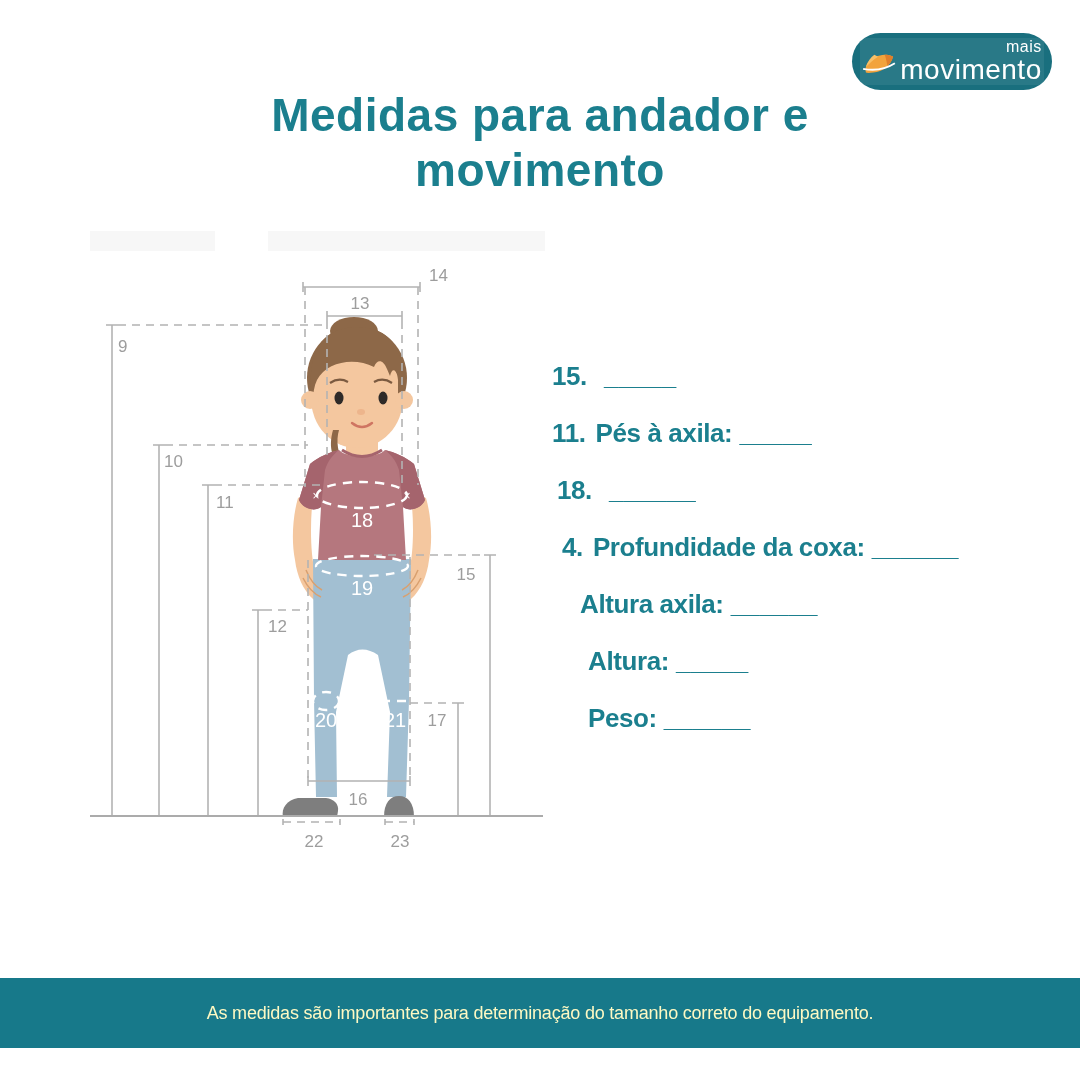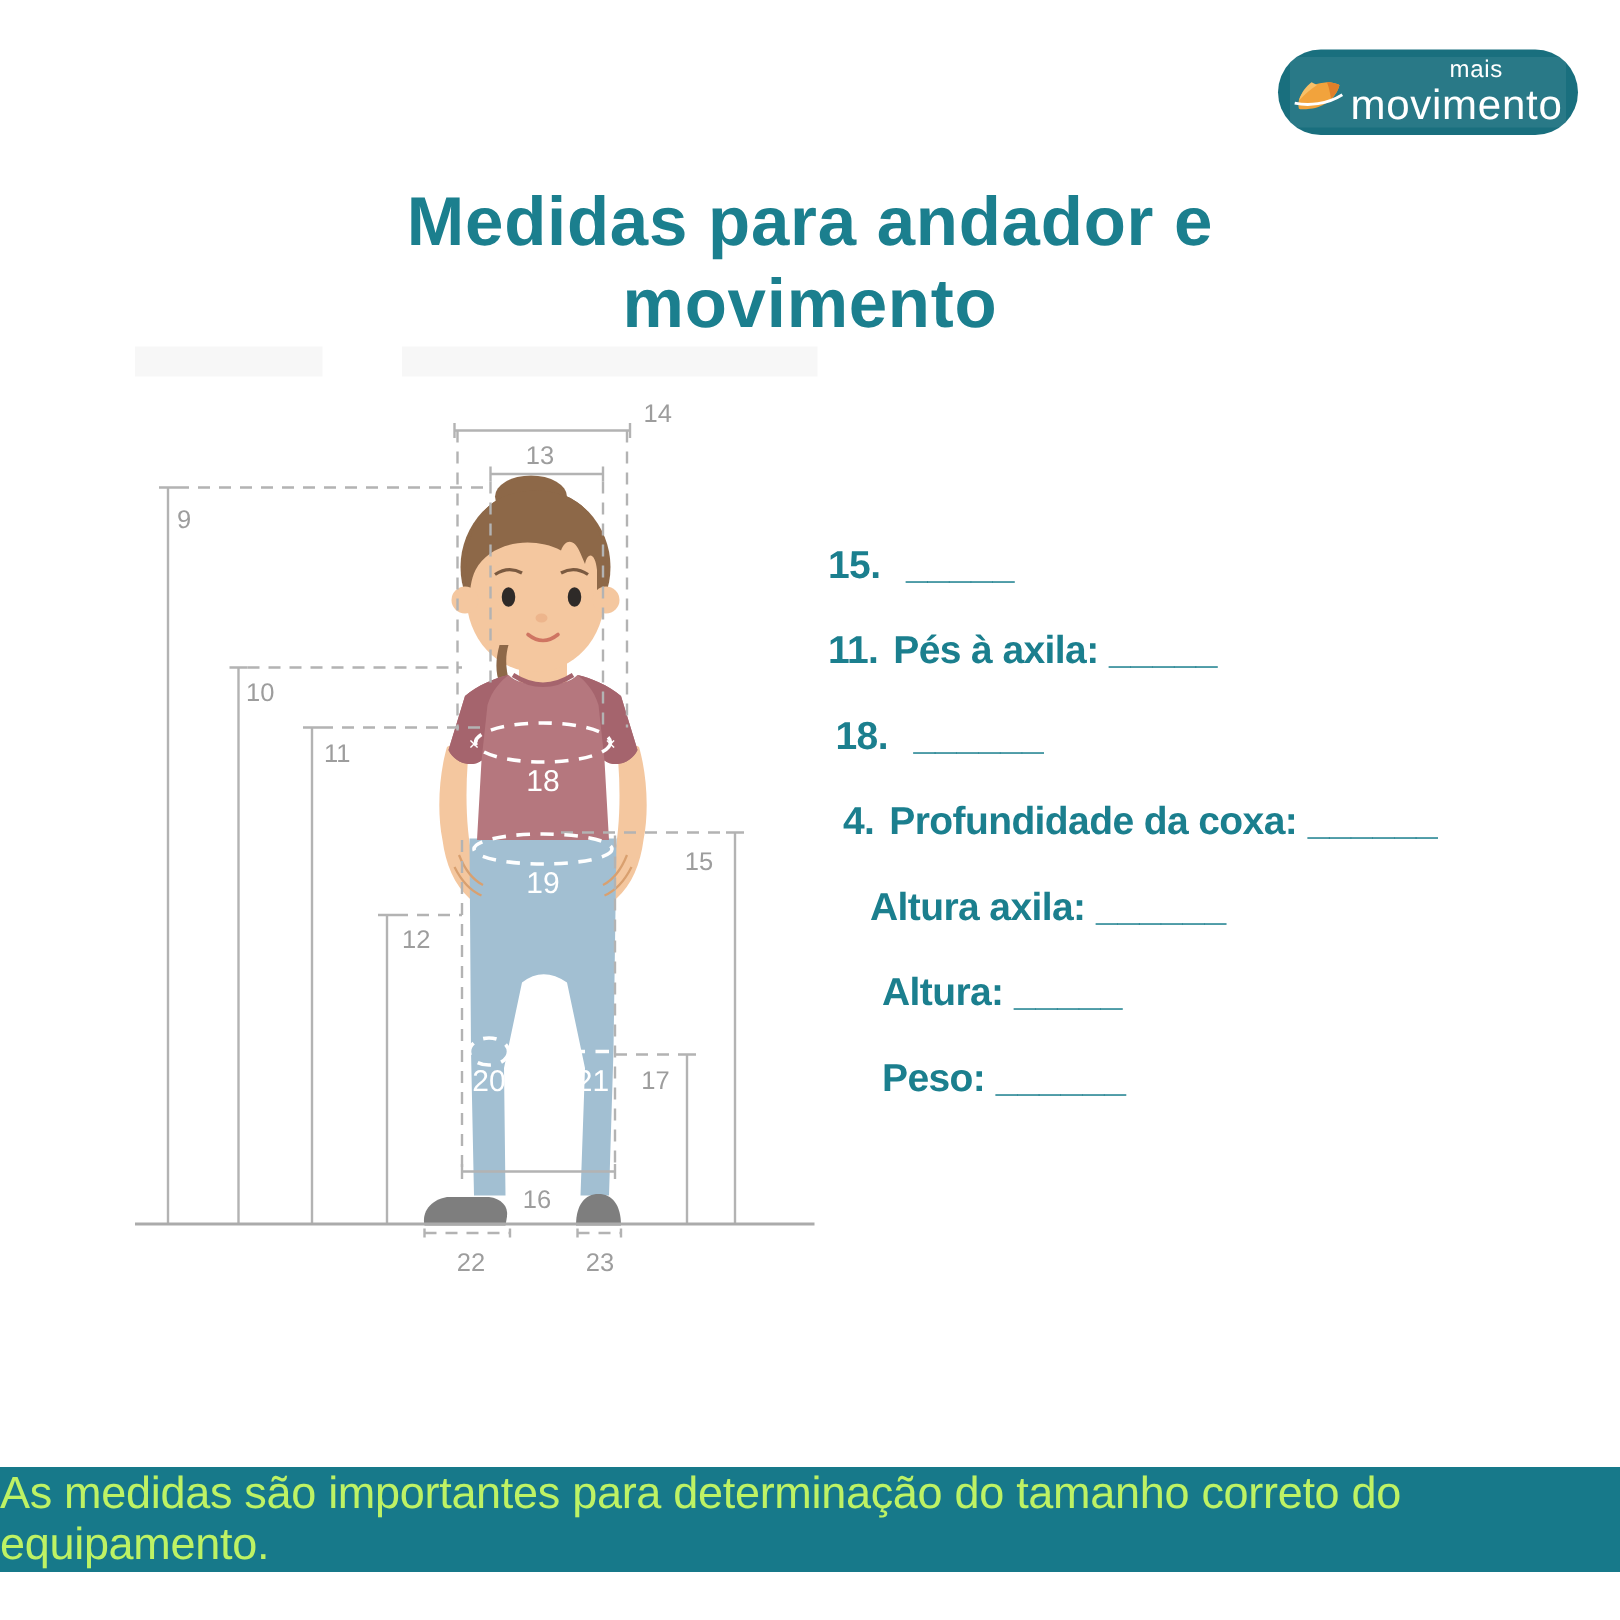--- a/index.html
+++ b/index.html
@@ -17,31 +17,30 @@
   
   .logo{
     position:absolute;top:33px;right:28px;width:200px;height:57px;
     border-radius:29px;background:var(--pill);
     display:flex;align-items:center;justify-content:center;
   }
   .logo-inner{
     position:absolute;left:8px;right:8px;top:5px;bottom:5px;
     background:rgba(255,255,255,0.07);
   }
-  .logo-content{position:relative;display:flex;align-items:center;gap:4px;}
+  .logo-content{position:relative;display:flex;align-items:center;gap:4px;text-align:right;}
   .logo-leaf{width:34px;height:28px;margin-top:8px;}
   .logo-textcol{display:flex;flex-direction:column;line-height:1;color:#ffffff;}
   .logo-mais{font-size:16px;letter-spacing:0.5px;margin-left:66px;margin-bottom:1px;}
   .logo-movimento{font-size:28px;letter-spacing:0.5px;}
   
   .title{
     position:absolute;top:88px;left:0;width:1080px;text-align:center;
     color:var(--teal);font-size:46px;font-weight:bold;line-height:55px;
     letter-spacing:0.5px;
-    margin-top:32px;
   }
   
   .diagram{position:absolute;left:85px;top:228px;width:470px;height:632px;}
   
   .form{position:absolute;left:552px;top:348px;}
   .form-item{
     display:flex;align-items:center;height:57px;white-space:nowrap;
     color:var(--teal);font-size:26px;font-weight:bold;letter-spacing:-0.4px;
   }
   .form-item .num{margin-right:10px;}
@@ -50,21 +49,21 @@
   .form-item:nth-child(3){padding-left:5px;}
   .form-item:nth-child(4){padding-left:10px;}
   .form-item:nth-child(5){padding-left:28px;}
   .form-item:nth-child(6){padding-left:36px;}
   .form-item:nth-child(7){padding-left:36px;}
   
   .footer{
     position:absolute;left:0;top:978px;width:1080px;height:70px;
     background:var(--footer);display:flex;align-items:center;justify-content:center;
   }
-  .footer-text{color:#bef264;font-size:30px;letter-spacing:-0.2px;}
+  .footer-text{color:#fef9c3;font-size:18px;letter-spacing:-0.2px;}
   
   text{font-family:"Liberation Sans",sans-serif;}
 </style>
 </head>
 <body>
 
 <div class="canvas">
 
   <div class="logo">
     <div class="logo-inner"></div>

